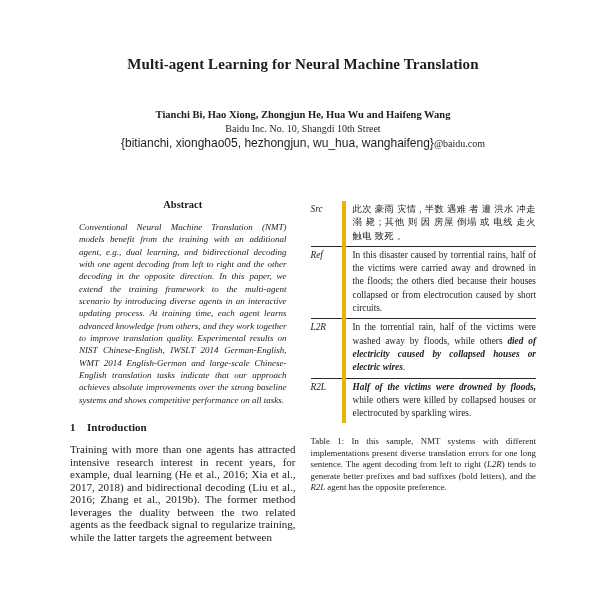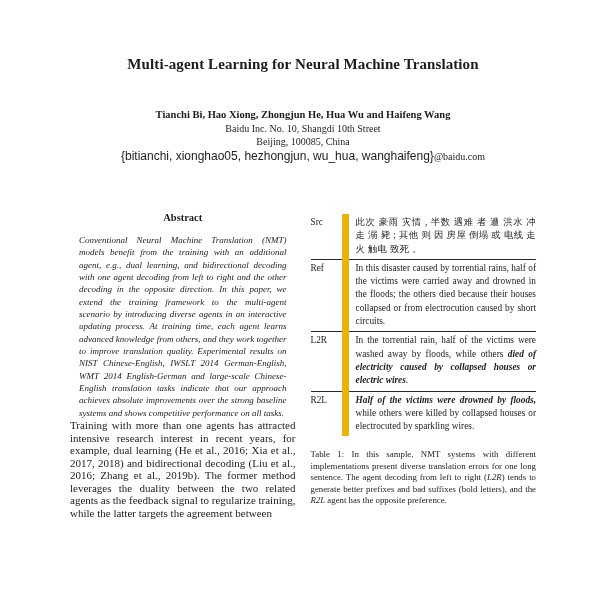--- a/index.html
+++ b/index.html
@@ -89,21 +89,22 @@
     margin-top: 2px;
   }
   .sample-table td {
     vertical-align: top;
     font-size: 9.3px;
     line-height: 13.3px;
     padding: 2px 0 3px 0;
   }
   .sample-table td.row-label {
     width: 27px;
-    border-right: 7px solid #eab308;
+    font-style: italic;
+    border-right: 4px solid #eab308;
     padding-right: 4px;
     margin-top: 28px;
   }
   .sample-table td.row-content {
     padding-left: 7px;
     text-align: justify;
     text-justify: inter-word;
   }
   .sample-table tr + tr td { border-top: 1px solid #2a2a2a; }
   .cjk { letter-spacing: 0.4px; }
@@ -123,30 +124,30 @@
 </head>
 <body>
 
 <div class="page">
 
   <h1 class="paper-title">Multi-agent Learning for Neural Machine Translation</h1>
 
   <div>
     <p class="authors">Tianchi Bi, Hao Xiong, Zhongjun He, Hua Wu and Haifeng Wang</p>
     <p class="affil">Baidu Inc. No. 10, Shangdi 10th Street</p>
-    <p class="affil">Beijing, 100085, China</p>
     <p class="email-line"><span class="sans">{bitianchi, xionghao05, hezhongjun, wu_hua, wanghaifeng}</span><span>@baidu.com</span></p>
   </div>
 
   <div class="columns">
 
     <div class="col">
       <h2 class="abstract-heading">Abstract</h2>
       <p class="abstract-body">Conventional Neural Machine Translation (NMT) models benefit from the training with an additional agent, e.g., dual learning, and bidirectional decoding with one agent decoding from left to right and the other decoding in the opposite direction. In this paper, we extend the training framework to the multi-agent scenario by introducing diverse agents in an interactive updating process. At training time, each agent learns advanced knowledge from others, and they work together to improve translation quality. Experimental results on NIST Chinese-English, IWSLT 2014 German-English, WMT 2014 English-German and large-scale Chinese-English translation tasks indicate that our approach achieves absolute improvements over the strong baseline systems and shows competitive performance on all tasks.</p>
 
+      <h2 class="section-heading"><span class="sec-num">1</span><span>Introduction</span></h2>
       <p class="body-par">Training with more than one agents has attracted intensive research interest in recent years, for example, dual learning (He et al., 2016; Xia et al., 2017, 2018) and bidirectional decoding (Liu et al., 2016; Zhang et al., 2019b). The former method leverages the duality between the two related agents as the feedback signal to regularize training, while the latter targets the agreement between</p>
     </div>
 
     <div class="col">
 
       <table class="sample-table">
         <tbody>
             <tr>
           <td class="row-label">Src</td>
           <td class="row-content cjk">此次 豪雨 灾情 , 半数 遇难 者 遭 洪水 冲走 溺 毙 ; 其他 则 因 房屋 倒塌 或 电线 走火 触电 致死 。</td>

